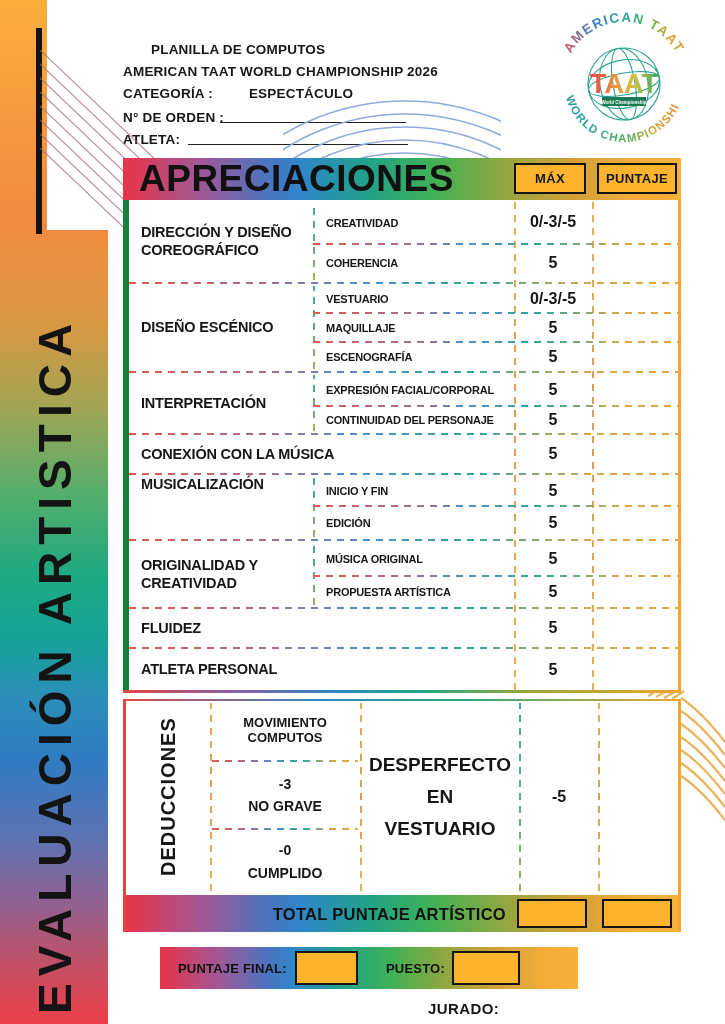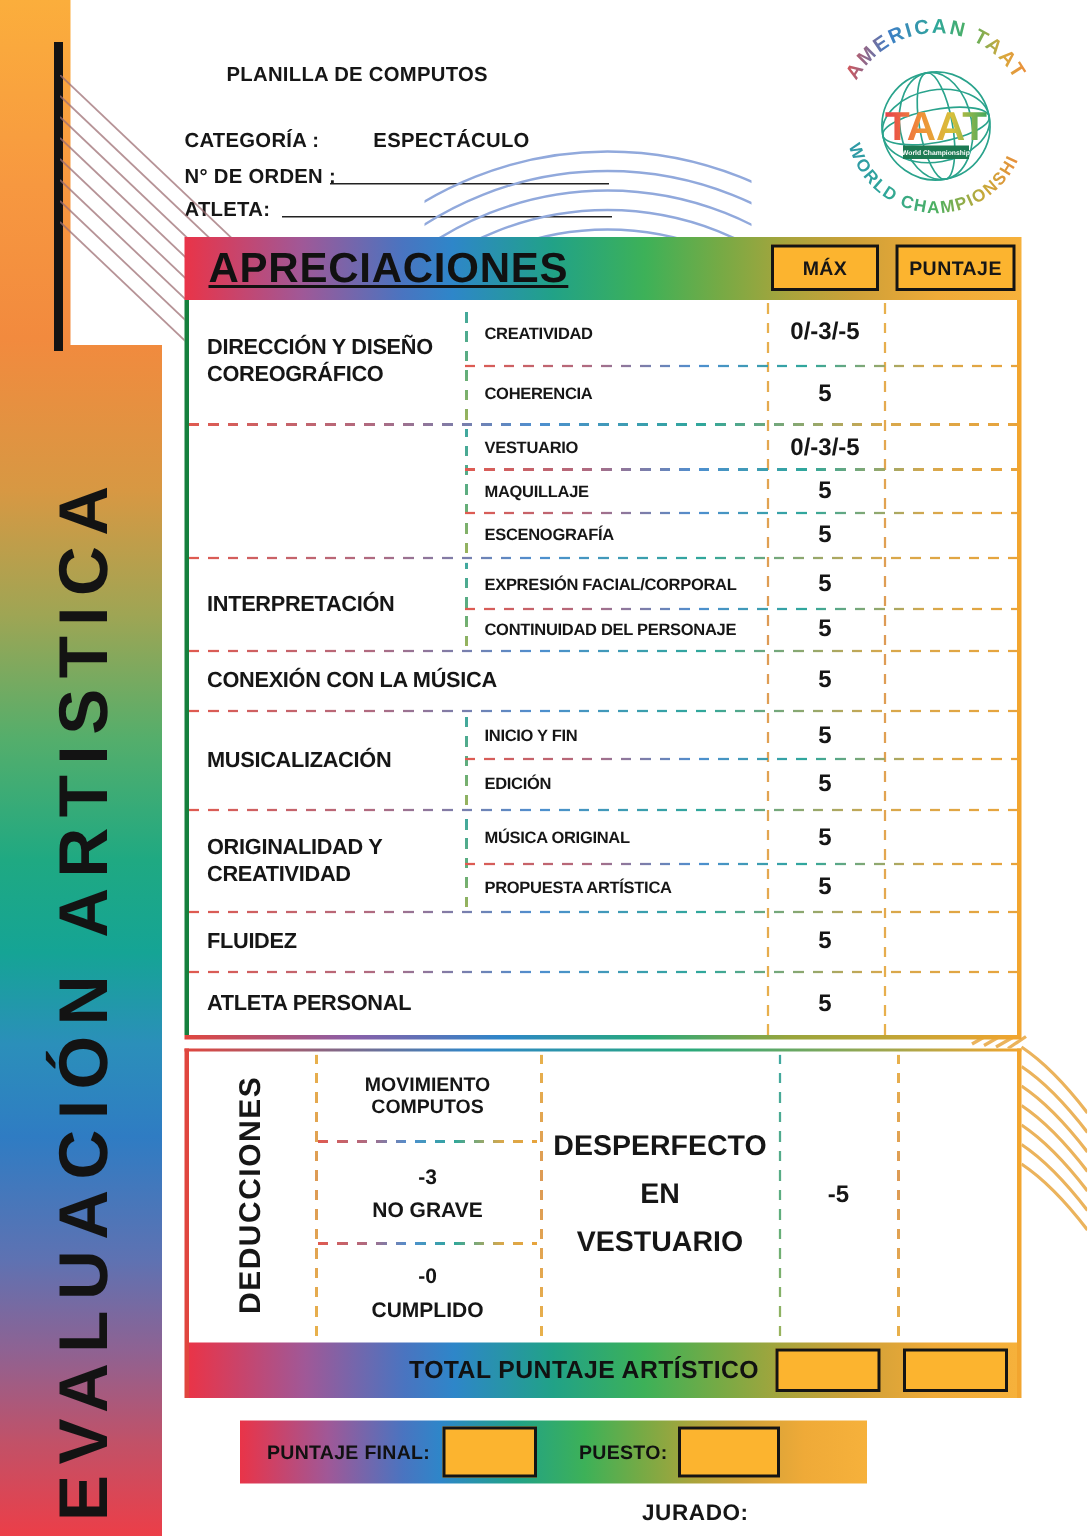--- a/index.html
+++ b/index.html
@@ -29,25 +29,25 @@
 
   
   .rainbow{background:linear-gradient(90deg,#E93448 0%,#A05897 14%,#4A74C0 26%,#2E86C9 32%,
       #21A287 44%,#3DB158 55%,#76AA45 64%,#A8A43C 72%,#CDA038 80%,#EFAA38 90%,#F6B13B 100%);}
   .ybox{background:#FCB42F;border:2.5px solid #141414;box-sizing:border-box;}
 
   
   .main-table{left:123px;top:158px;width:558px;z-index:3;}
   .thead{position:relative;width:558px;height:42px;}
   .thead-title{position:absolute;left:16px;top:50%;transform:translateY(-50%);
-    font-size:28px;font-weight:800;letter-spacing:.5px;color:#111;text-decoration:underline;}
+    font-size:37px;font-weight:800;letter-spacing:.5px;color:#111;}
   .colhead{position:absolute;top:5px;height:31px;display:flex;align-items:center;justify-content:center;
     font-size:13px;font-weight:800;letter-spacing:.3px;}
   .tbody{position:relative;width:558px;height:490px;background:#fff;box-sizing:border-box;
-    border-left:3px solid #15803d;border-right:3px solid #F2A52F;}
+    border-left:6px solid #15803d;border-right:3px solid #F2A52F;}
   .grad-line{height:3px;width:558px;
     background:linear-gradient(90deg,#E0463E 0%,#8A5FA8 20%,#2E86C9 38%,#27A97C 55%,#97A53D 72%,#F2A52F 100%);}
 
   .dash-h{position:absolute;height:2px;
     background:linear-gradient(90deg,#E05A50 0%,#B06A80 22%,#4E8FD0 42%,#2FA79B 62%,#D8A84C 84%,#E8A43C 100%);
     -webkit-mask-image:repeating-linear-gradient(90deg,#000 0 7px,transparent 7px 13px);
     mask-image:repeating-linear-gradient(90deg,#000 0 7px,transparent 7px 13px);}
   .dash-v{position:absolute;width:2px;
     background:linear-gradient(180deg,#E8B14C 0%,#DD9A55 45%,#E8B14C 100%);
     -webkit-mask-image:repeating-linear-gradient(0deg,#000 0 7px,transparent 7px 13px);
@@ -125,20 +125,21 @@
         <path d="M 41 77  Q 62 91 85 121"></path>
       <path d="M 41 90  Q 62 104 85 134"></path>
       <line x1="8" y1="10" x2="22" y2="2"></line>
         <line x1="16" y1="11" x2="30" y2="3"></line>
       <line x1="24" y1="12" x2="38" y2="4"></line>
         <line x1="32" y1="13" x2="44" y2="5"></line>
     </g>
   </svg>
 
   <div class="abs hdr-line hdr-bold" style="left:123px;top:42px;">PLANILLA DE COMPUTOS</div>
+  <div class="abs hdr-line hdr-semi" style="left:123px;top:64px;">AMERICAN TAAT WORLD CHAMPIONSHIP 2026</div>
   <div class="abs hdr-line" style="left:123px;top:86px;">
     <span class="hdr-semi">CATEGORÍA :</span>
     <span class="hdr-bold" style="margin-left:4px;">ESPECTÁCULO</span>
   </div>
   <div class="abs hdr-line hdr-semi" style="left:123px;top:110px;">N° DE ORDEN :</div>
   <div class="abs fill-line" style="left:220px;top:122px;width:186px;"></div>
   <div class="abs hdr-line hdr-semi" style="left:123px;top:132px;">ATLETA:</div>
   <div class="abs fill-line" style="left:188px;top:144px;width:220px;"></div>
 
   <svg class="abs" style="left:545px;top:10px;width:158px;height:138px;" viewBox="0 0 158 138">
@@ -206,20 +207,23 @@
           </div>
           <div class="dash-h" style="left: 184px; width: 368px; top: 43px;"></div>
           <div style="position: absolute; left: 187px; top: 44px; width: 365px; height: 38px;">
             <div class="sub-label" style="position: absolute; left: 10px; top: 0px; width: 184px; height: 100%; display: flex; align-items: center;">COHERENCIA</div>
             <div class="max-val" style="position: absolute; left: 198px; top: 0px; width: 78px; height: 100%; display: flex; align-items: center; justify-content: center;">5</div>
             <div style="position: absolute; left: 276px; top: 0px; width: 89px; height: 100%;"></div>
           </div>
         </div>
         <div class="dash-h" style="left: 0px; width: 552px; top: 82px;"></div>
         <div style="position: absolute; left: 0px; top: 84px; width: 552px; height: 87px;">
+          <div style="position: absolute; left: 0px; top: 0px; width: 184px; height: 87px; display: flex; align-items: center;">
+            <div class="cat-label" style="padding-left: 12px; padding-right: 8px;">DISEÑO ESCÉNICO</div>
+          </div>
           <div class="dash-v teal" style="left: 184px; top: 2px; height: 83px;"></div>
           <div style="position: absolute; left: 187px; top: 0px; width: 365px; height: 29px;">
             <div class="sub-label" style="position: absolute; left: 10px; top: 0px; width: 184px; height: 100%; display: flex; align-items: center;">VESTUARIO</div>
             <div class="max-val" style="position: absolute; left: 198px; top: 0px; width: 78px; height: 100%; display: flex; align-items: center; justify-content: center;">0/-3/-5</div>
             <div style="position: absolute; left: 276px; top: 0px; width: 89px; height: 100%;"></div>
           </div>
           <div class="dash-h" style="left: 184px; width: 368px; top: 28px;"></div>
           <div style="position: absolute; left: 187px; top: 29px; width: 365px; height: 29px;">
             <div class="sub-label" style="position: absolute; left: 10px; top: 0px; width: 184px; height: 100%; display: flex; align-items: center;">MAQUILLAJE</div>
             <div class="max-val" style="position: absolute; left: 198px; top: 0px; width: 78px; height: 100%; display: flex; align-items: center; justify-content: center;">5</div>
@@ -253,21 +257,21 @@
         <div class="dash-h" style="left: 0px; width: 552px; top: 233px;"></div>
         <div style="position: absolute; left: 0px; top: 235px; width: 552px; height: 38px;">
           <div style="position: absolute; left: 0px; top: 0px; width: 385px; height: 38px; display: flex; align-items: center;">
             <div class="cat-label" style="padding-left: 12px; padding-right: 8px;">CONEXIÓN CON LA MÚSICA</div>
           </div>
           <div class="max-val" style="position: absolute; left: 385px; top: 0px; width: 78px; height: 38px; display: flex; align-items: center; justify-content: center;">5</div>
           <div style="position: absolute; left: 463px; top: 0px; width: 89px; height: 38px;"></div>
         </div>
         <div class="dash-h" style="left: 0px; width: 552px; top: 273px;"></div>
         <div style="position: absolute; left: 0px; top: 275px; width: 552px; height: 64px;">
-          <div style="position: absolute; left: 0px; top: 0px; width: 184px; height: 64px; display: flex; align-items: center;">
+          <div style="position: absolute; left: 0px; top: 0px; width: 184px; height: 64px; display: flex; ">
             <div class="cat-label" style="padding-left: 12px; padding-right: 8px;">MUSICALIZACIÓN</div>
           </div>
           <div class="dash-v teal" style="left: 184px; top: 2px; height: 60px;"></div>
           <div style="position: absolute; left: 187px; top: 0px; width: 365px; height: 31px;">
             <div class="sub-label" style="position: absolute; left: 10px; top: 0px; width: 184px; height: 100%; display: flex; align-items: center;">INICIO Y FIN</div>
             <div class="max-val" style="position: absolute; left: 198px; top: 0px; width: 78px; height: 100%; display: flex; align-items: center; justify-content: center;">5</div>
             <div style="position: absolute; left: 276px; top: 0px; width: 89px; height: 100%;"></div>
           </div>
           <div class="dash-h" style="left: 184px; width: 368px; top: 30px;"></div>
           <div style="position: absolute; left: 187px; top: 31px; width: 365px; height: 33px;">

